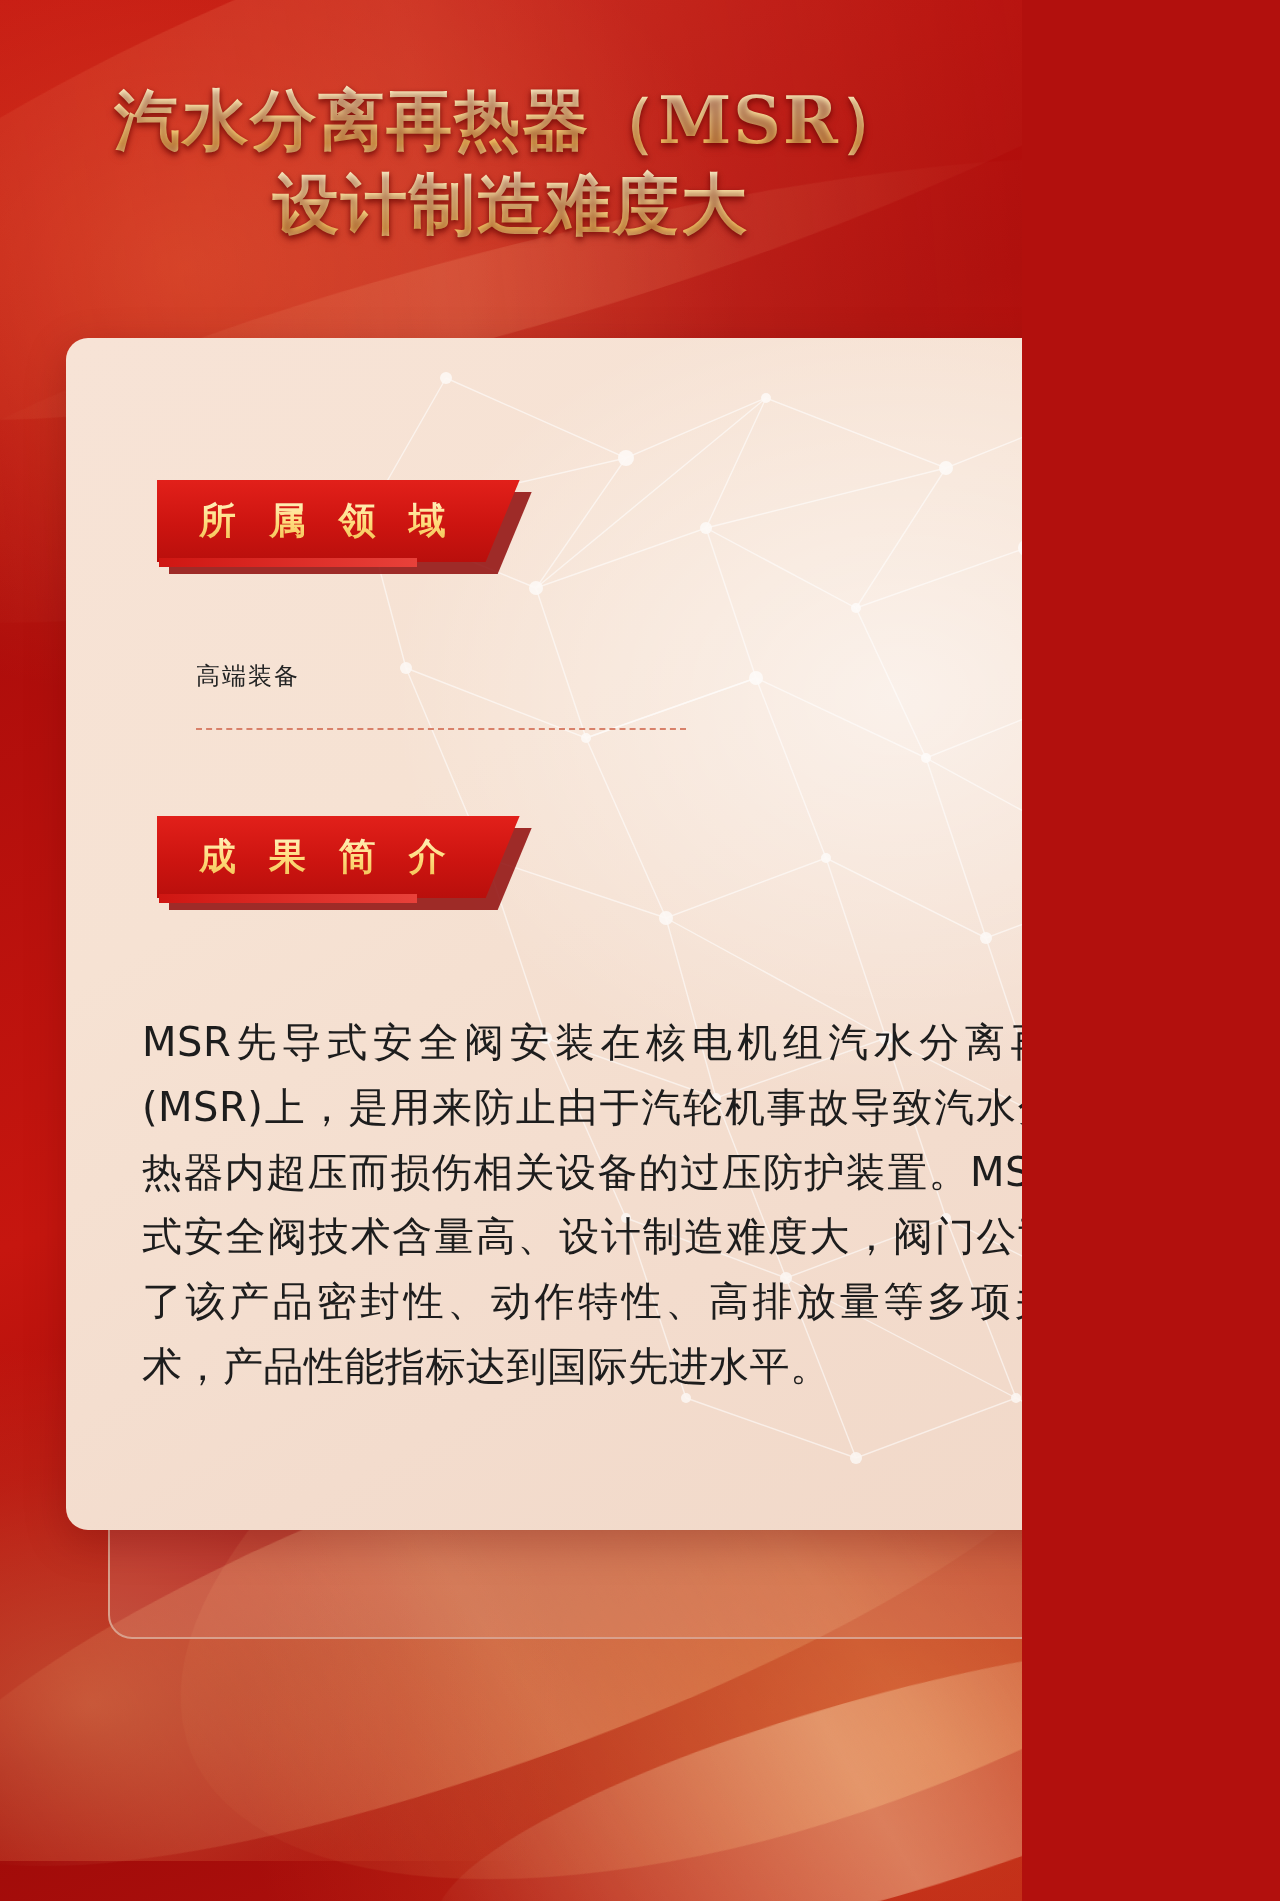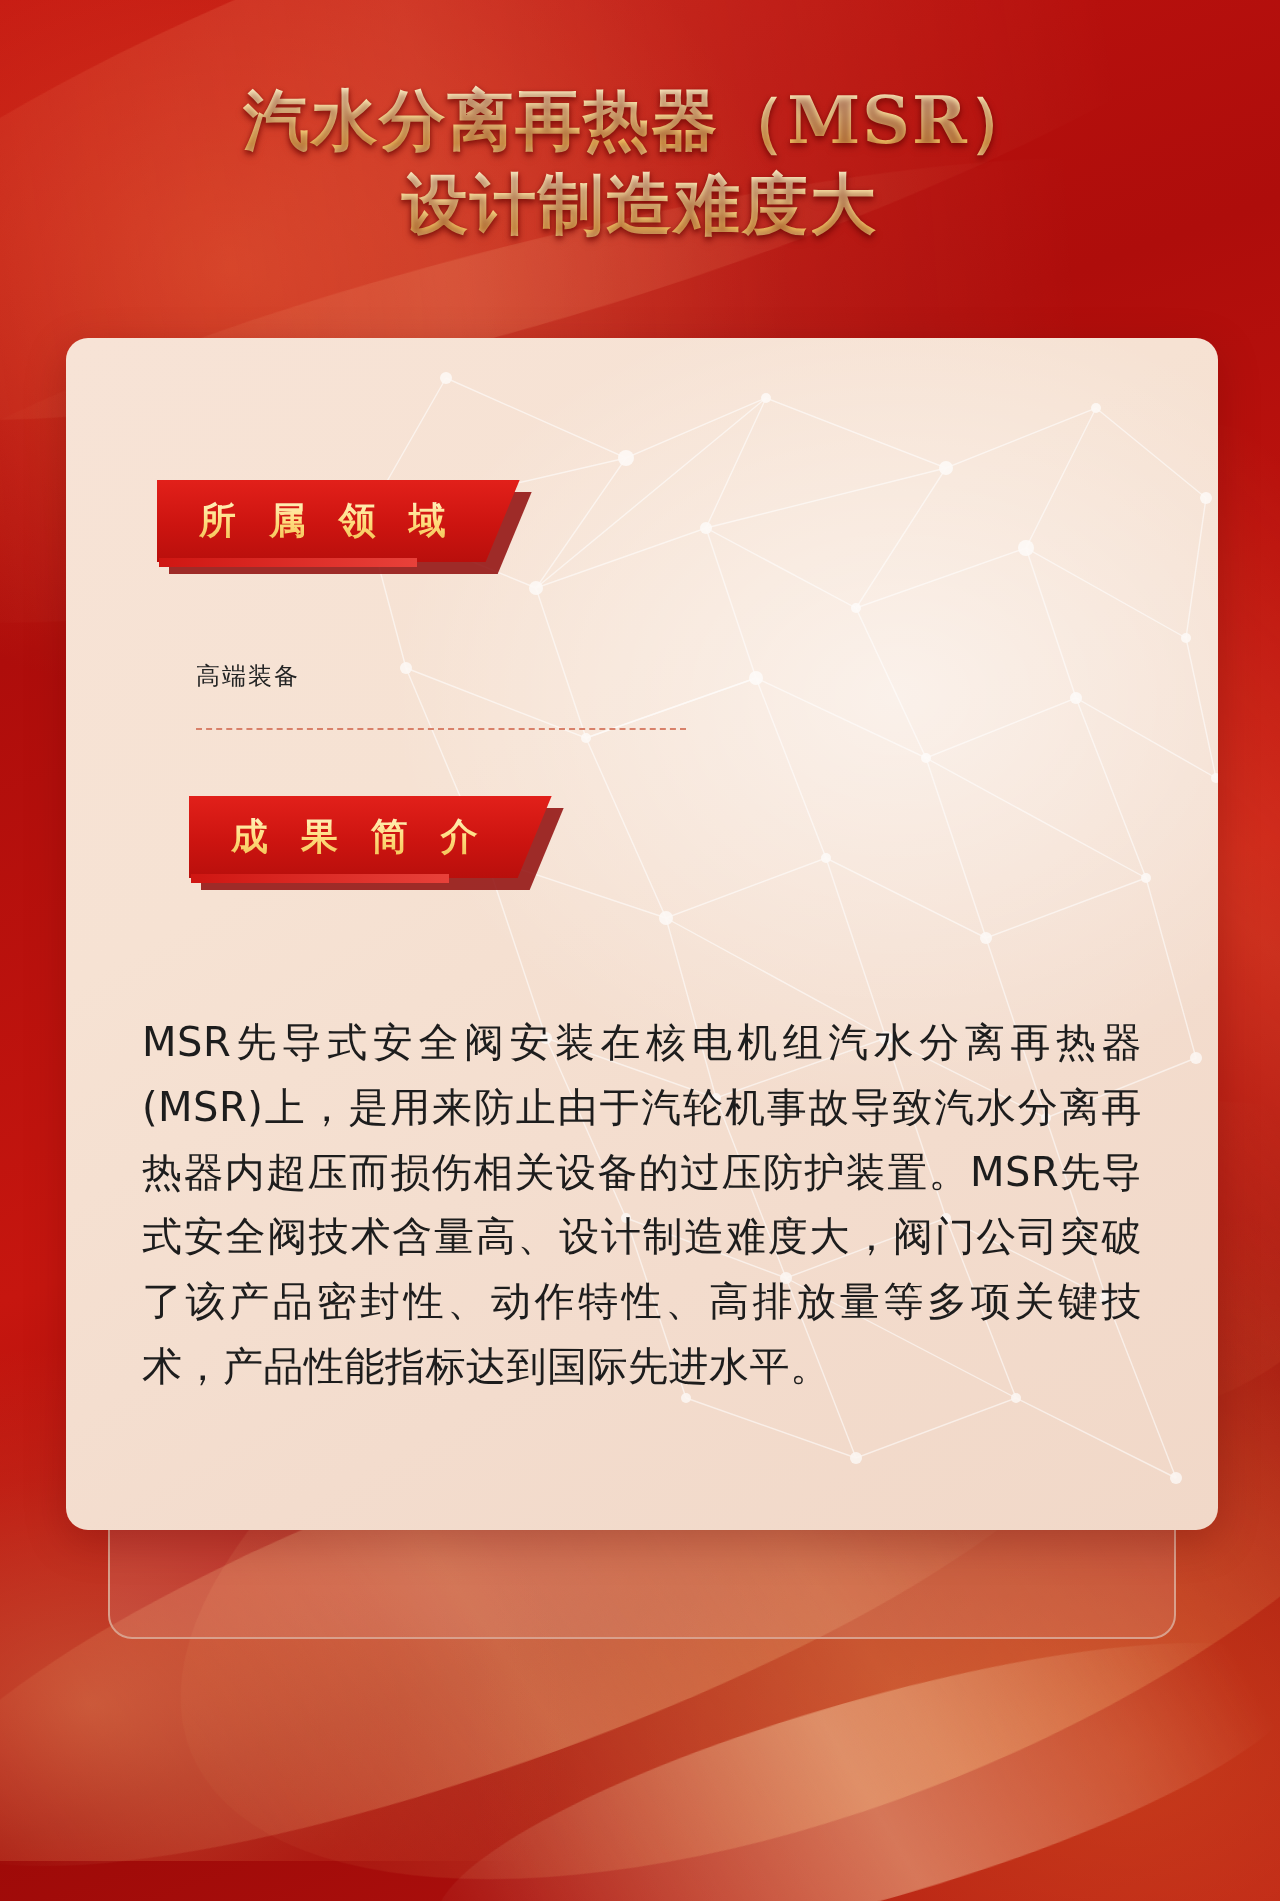--- a/index.html
+++ b/index.html
@@ -9,21 +9,21 @@
   }
   body {
     width: 1280px;
     height: 1901px;
     overflow: hidden;
     font-family: "Liberation Sans", "DejaVu Sans", sans-serif;
   }
 
   .poster {
     position: relative;
-    width: 1280px;
+    width: 1022px;
     height: 1901px;
     overflow: hidden;
     background:
       radial-gradient(ellipse 900px 700px at 18% 14%, rgba(255,120,60,0.35) 0%, rgba(200,20,15,0) 62%),
       radial-gradient(ellipse 1100px 900px at 88% 92%, rgba(255,160,60,0.30) 0%, rgba(190,15,12,0) 60%),
       linear-gradient(160deg, #c21410 0%, #ae0d0b 28%, #c6160f 55%, #9e0a08 78%, #b51310 100%);
   }
 
   
   .streaks {
@@ -305,21 +305,21 @@
       <div class="ribbon-main">
         <span class="ribbon-text">所 属 领 域</span>
       </div>
       <div class="ribbon-underbar" style="top:78px;"></div>
     </div>
   </div>
 
   <div class="field-value">高端装备</div>
   <div class="dashed-rule"></div>
 
-  <div class="ribbon-wrap" style="left:150px; top:796px;margin-left:32px;">
+  <div class="ribbon-wrap" style="left:150px; top:816px;">
     <div class="ribbon">
       <div class="ribbon-shadow"></div>
       <div class="ribbon-main">
         <span class="ribbon-text">成 果 简 介</span>
       </div>
       <div class="ribbon-underbar" style="top:78px;"></div>
     </div>
   </div>
 
   <div class="desc-box"></div>

